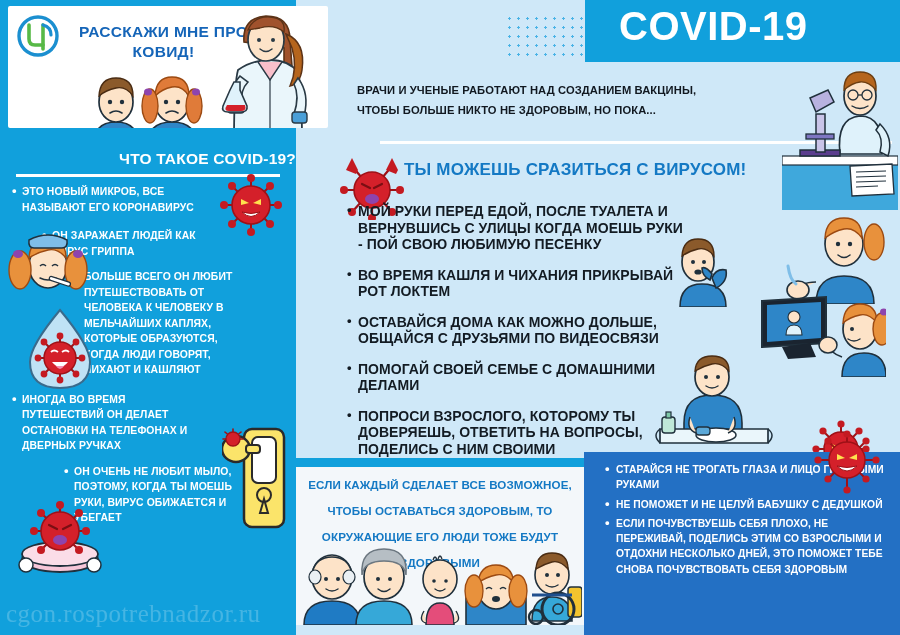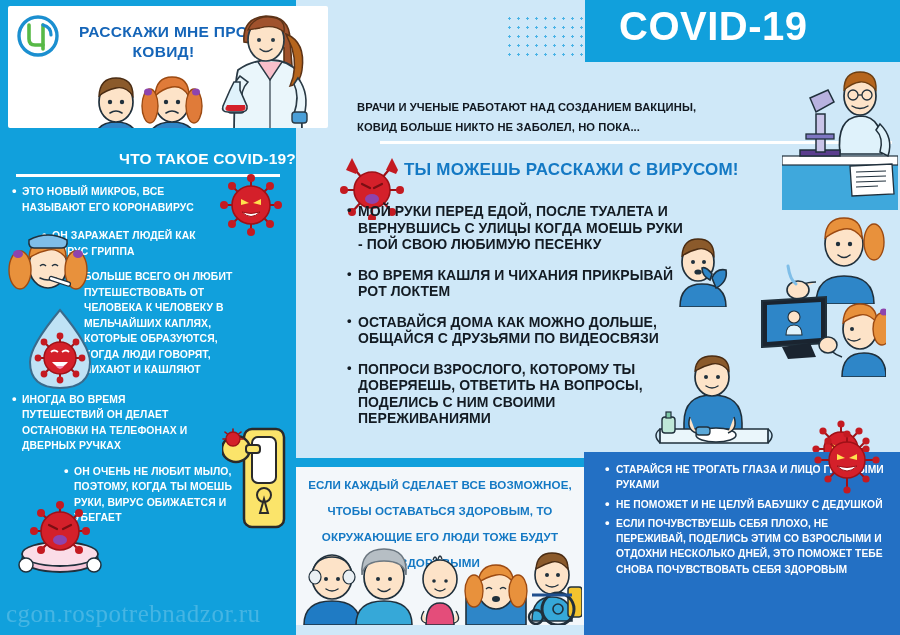--- a/index.html
+++ b/index.html
@@ -83,21 +83,21 @@
     position:absolute;left:34px;top:4px;
     color:#ffffff;font-weight:bold;font-size:40px;letter-spacing:.5px;
   }
 
   
   .center-panel{
     position:absolute;left:328px;top:62px;width:572px;height:398px;
     background:#CFE8F8;
   }
   .intro{
-    position:absolute;left:357px;top:97px;width:430px;
+    position:absolute;left:357px;top:80px;width:430px;
     color:#111820;font-weight:bold;font-size:11.2px;line-height:20px;
     letter-spacing:.1px;
   }
   .mid-rule{
     position:absolute;left:380px;top:141px;width:512px;height:3px;background:#ffffff;
   }
   .fight-title{
     position:absolute;left:404px;top:160px;
     color:#1479C4;font-weight:bold;font-size:17px;letter-spacing:.2px;
   }
@@ -345,24 +345,24 @@
   <div class="dots-panel"></div>
   <div class="dots"></div>
   <div class="covid-banner">
     <div class="t">COVID-19</div>
   </div>
 
   <div class="center-panel"></div>
 
   <div class="intro">
     <div>ВРАЧИ И УЧЕНЫЕ РАБОТАЮТ НАД СОЗДАНИЕМ ВАКЦИНЫ,</div>
-    <div>КОВИД БОЛЬШЕ НИКТО НЕ ЗАБОЛЕЛ, НО ПОКА...</div>
+    <div>ЧТОБЫ БОЛЬШЕ НИКТО НЕ ЗДОРОВЫМ, НО ПОКА...</div>
   </div>
   <div class="mid-rule"></div>
-  <div class="fight-title">ТЫ МОЖЕШЬ РАССКАЖИ С ВИРУСОМ!</div>
+  <div class="fight-title">ТЫ МОЖЕШЬ СРАЗИТЬСЯ С ВИРУСОМ!</div>
 
   <svg class="virus-b" viewBox="0 0 72 72">
     <g stroke="#9E1117" stroke-width="2.2" stroke-linecap="round">
       <line x1="36" y1="42" x2="16" y2="18"></line>
         <line x1="36" y1="42" x2="56" y2="18"></line>
       <line x1="36" y1="42" x2="64" y2="42"></line>
         <line x1="36" y1="42" x2="56" y2="64"></line>
       <line x1="36" y1="42" x2="36" y2="70"></line>
         <line x1="36" y1="42" x2="16" y2="64"></line>
       <line x1="36" y1="42" x2="8" y2="42"></line>
@@ -379,20 +379,21 @@
     <circle cx="36" cy="42" r="18" fill="#D4202A" stroke="#9E1117" stroke-width="1.6"></circle>
     <path d="M26 36 L34 40" stroke="#7A0E13" stroke-width="2.2" stroke-linecap="round"></path>
     <path d="M46 36 L38 40" stroke="#7A0E13" stroke-width="2.2" stroke-linecap="round"></path>
     <ellipse cx="36" cy="51" rx="7" ry="5" fill="#8E44AD"></ellipse>
   </svg>
 
   <div class="ctr-list">
     <div class="cli">МОЙ РУКИ ПЕРЕД ЕДОЙ, ПОСЛЕ ТУАЛЕТА И ВЕРНУВШИСЬ С УЛИЦЫ КОГДА МОЕШЬ РУКИ - ПОЙ СВОЮ ЛЮБИМУЮ ПЕСЕНКУ</div>
     <div class="cli gap">ВО ВРЕМЯ КАШЛЯ И ЧИХАНИЯ ПРИКРЫВАЙ РОТ ЛОКТЕМ</div>
     <div class="cli gap">ОСТАВАЙСЯ ДОМА КАК МОЖНО ДОЛЬШЕ, ОБЩАЙСЯ С ДРУЗЬЯМИ ПО ВИДЕОСВЯЗИ</div>
+    <div class="cli gap">ПОМОГАЙ СВОЕЙ СЕМЬЕ С ДОМАШНИМИ ДЕЛАМИ</div>
     <div class="cli gap">ПОПРОСИ ВЗРОСЛОГО, КОТОРОМУ ТЫ ДОВЕРЯЕШЬ, ОТВЕТИТЬ НА ВОПРОСЫ, ПОДЕЛИСЬ С НИМ СВОИМИ ПЕРЕЖИВАНИЯМИ</div>
   </div>
 
   <svg style="position:absolute;left:782px;top:58px;width:116px;height:152px;" viewBox="0 0 116 152">
     <rect x="0" y="104" width="116" height="48" fill="#3FA8DC"></rect>
     <rect x="0" y="98" width="116" height="9" fill="#ffffff" stroke="#20303C" stroke-width="1.2"></rect>
     <path d="M58 96 Q54 60 78 58 Q102 58 100 96 Z" fill="#DFF2FB" stroke="#20303C" stroke-width="1.7"></path>
     <ellipse cx="78" cy="38" rx="16" ry="19" fill="#FDE3C8" stroke="#20303C" stroke-width="1.7"></ellipse>
     <path d="M62 32 Q62 14 78 14 Q95 14 94 32 Q86 23 78 24 Q70 25 62 32 Z" fill="#B5651D" stroke="#6B3E12" stroke-width="1.4"></path>
     <circle cx="71" cy="37" r="5" fill="none" stroke="#20303C" stroke-width="1.3"></circle>

